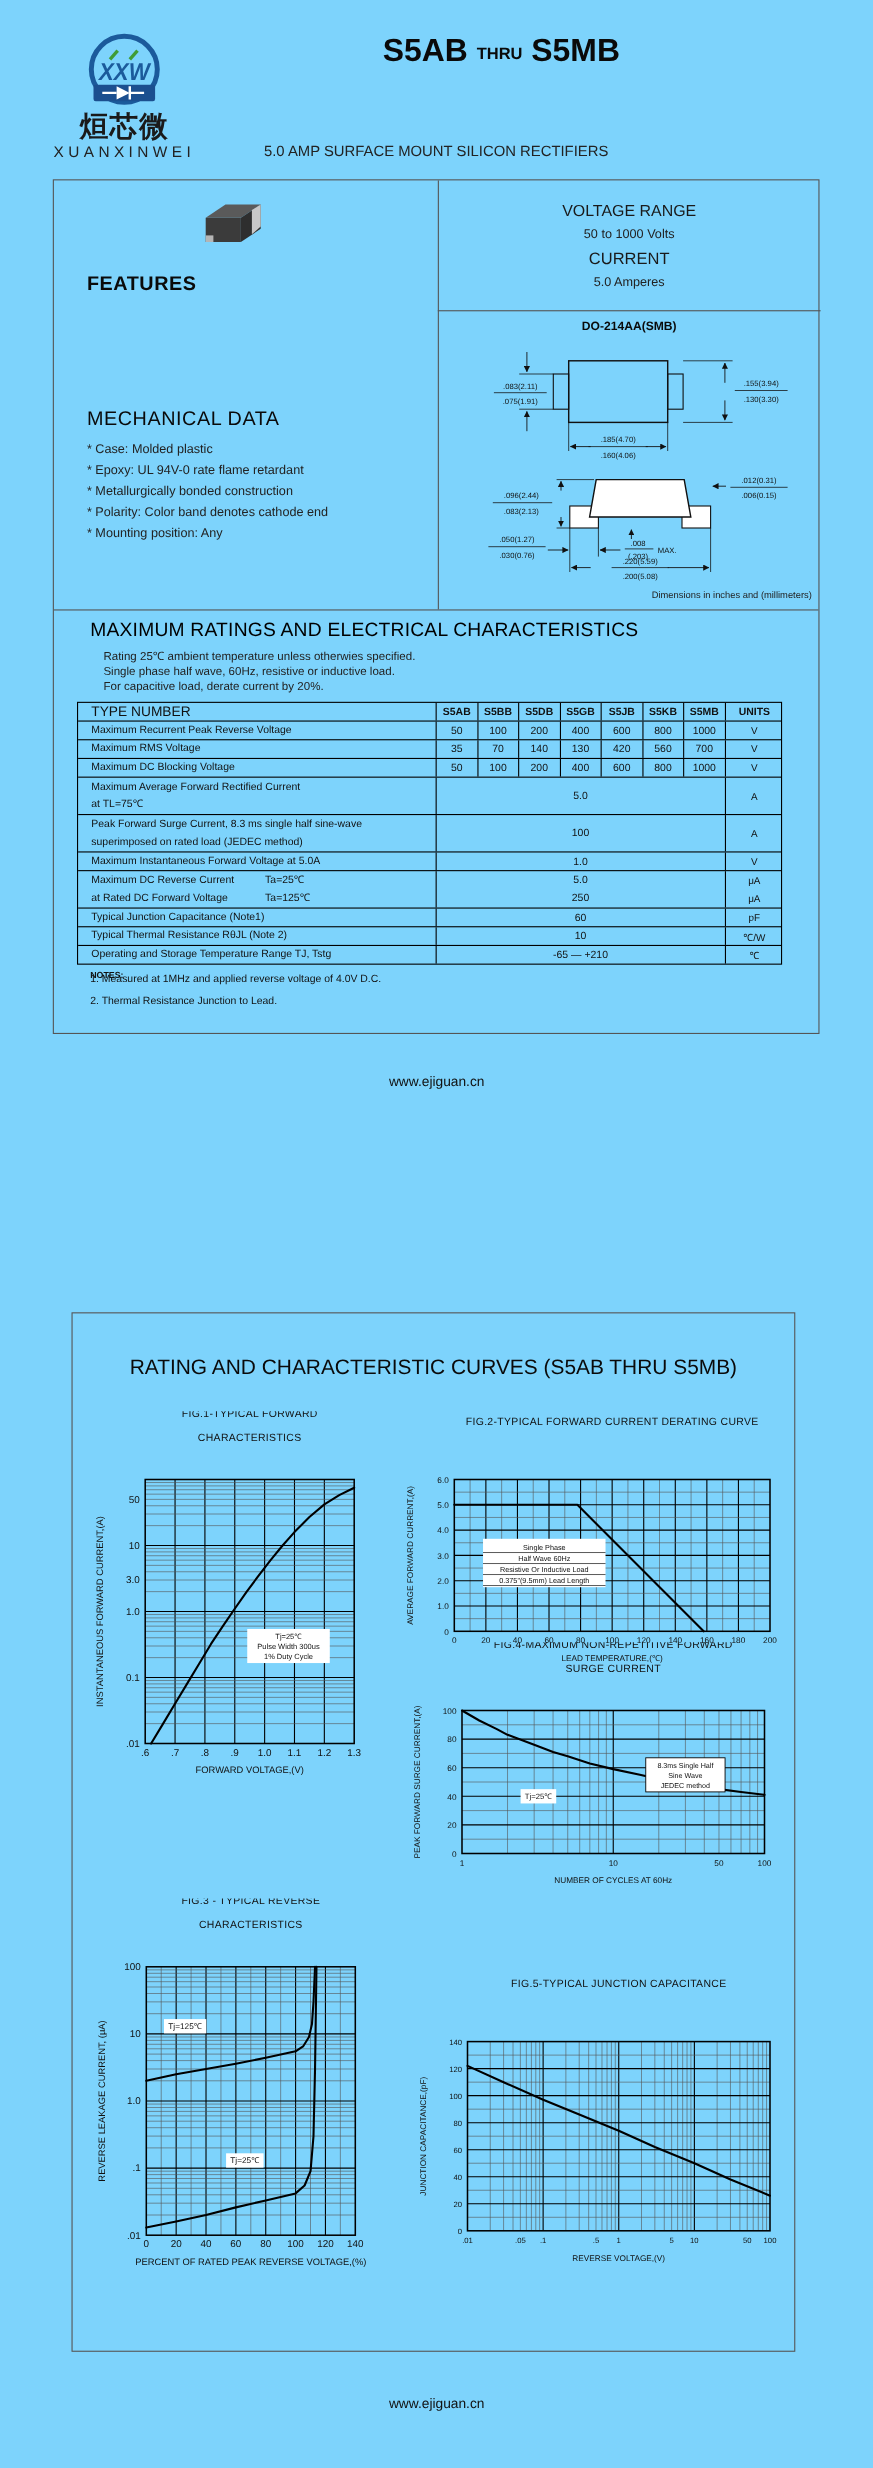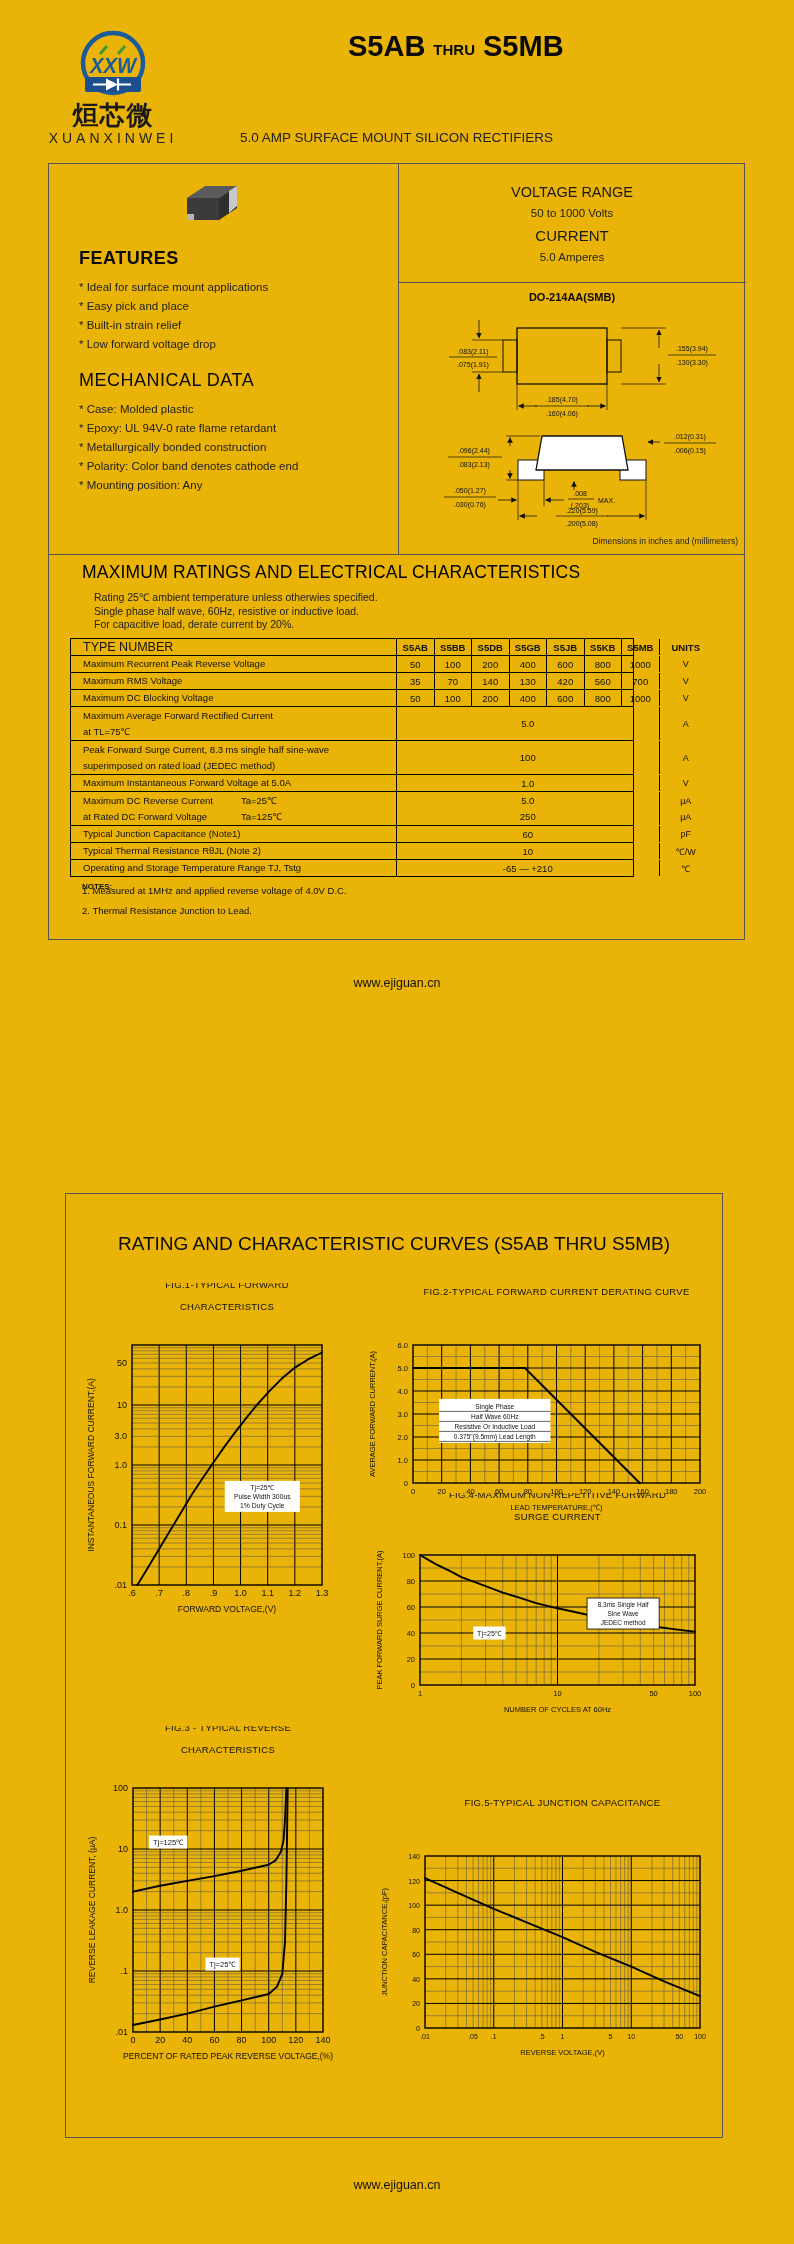--- a/index.html
+++ b/index.html
@@ -1,18 +1,18 @@
 <!DOCTYPE html>
 <html><head>
 <meta charset="utf-8">
 <style>
 *{margin:0;padding:0;box-sizing:border-box}
 html,body{background:#ffffff}
 body{font-family:"Liberation Sans",sans-serif}
-.page{position:relative;width:794px;height:2244px;background:#eab308;color:#111;overflow:hidden;margin:0 auto}
+.page{position:relative;width:794px;height:2244px;background:#7dd3fc;color:#111;overflow:hidden;margin:0 auto}
 
 .logo-svg{position:absolute;left:73px;top:26px}
 .brand-cn{position:absolute;left:33px;top:98px;width:160px;text-align:center;font-size:26px;font-weight:bold;letter-spacing:1px;color:#1a1a1a}
 .brand-en{position:absolute;left:33px;top:130px;width:160px;text-align:center;font-size:14px;font-weight:normal;letter-spacing:4px;color:#222}
 .title-row{position:absolute;left:348px;top:32px;display:flex;align-items:flex-end;gap:8px;font-weight:bold;color:#0a0a0a}
 .title-big{font-size:29px;line-height:1}
 .title-thru{font-size:15px;padding-bottom:3px}
 .subtitle{position:absolute;left:48px;top:130px;width:697px;text-align:center;font-size:13.5px;color:#222}
 
 .box1{position:absolute;left:48px;top:163px;width:697px;height:777px;border:1.4px solid #555}
@@ -29,21 +29,21 @@
 .vr-value{top:43px;font-size:11.5px;color:#222}
 .cur-label{top:63px;font-size:15px;color:#1a1a1a}
 .cur-value{top:87px;font-size:11.5px;color:#222}
 .pkg-divider{position:absolute;left:349px;width:348px;top:118px;border-top:1.4px solid #555}
 .pkg-name{top:127px;font-weight:bold;font-size:11px;color:#0a0a0a}
 .pkg-svg{position:absolute;left:373px;top:146px}
 .pkg-note{position:absolute;left:353px;top:372px;width:336px;text-align:right;font-size:8.5px;color:#222}
 
 .ratings-h{position:absolute;left:33px;top:398px;font-size:17.5px;letter-spacing:.2px;color:#000}
 .conds{position:absolute;left:45px;top:427px;font-size:10.5px;line-height:13.5px;color:#222}
-.rtable{position:absolute;left:21px;top:474px;width:564px;border:1px solid #000;font-size:9.5px;color:#111}
+.rtable{position:absolute;left:21px;top:474px;width:641px;border:1px solid #000;font-size:9.5px;color:#111}
 .trow{display:grid;grid-template-columns:325px repeat(7,37.5px) 53.5px;border-bottom:1px solid #000;min-height:15px}
 .trow:last-child{border-bottom:none}
 .tlabel{padding-left:12px;display:flex;flex-direction:column;justify-content:center}
 .lline{position:relative;line-height:16px;white-space:nowrap}
 .lsub{position:absolute;left:158px}
 .tcell{border-left:1px solid #000;display:flex;flex-direction:column;align-items:center;justify-content:center;text-align:center}
 .span7{grid-column:span 7}
 .tall{min-height:34px}
 .thead{min-height:17px}
 .hlabel{font-size:12.5px;padding-left:12px;display:flex;align-items:center;justify-content:flex-start;border-left:none}
@@ -96,26 +96,20 @@
     <div class="box1-vline"></div>
 
     <svg class="chip-svg" width="70" height="50" viewBox="0 0 70 50">
       <polygon points="10,18 28,6 60,6 42,18" fill="#5a5a5a"></polygon>
       <polygon points="42,18 60,6 60,28 42,40" fill="#2e2e2e"></polygon>
       <polygon points="52,11 60,6 60,26 52,33" fill="#c8c8c8"></polygon>
       <rect x="10" y="18" width="32" height="22" fill="#3b3b3b"></rect>
       <rect x="10" y="34" width="7" height="6" fill="#b5b5b5"></rect>
     </svg>
     <div class="features-h">FEATURES</div>
-    <div class="list feat-list" id="features-list">
-        <div>* Ideal for surface mount applications</div>
-        <div>* Easy pick and place</div>
-        <div>* Built-in strain relief</div>
-        <div>* Low forward voltage drop</div>
-      </div>
     <div class="mech-h">MECHANICAL DATA</div>
     <div class="list mech-list" id="mech-list">
         <div>* Case: Molded plastic</div>
         <div>* Epoxy: UL 94V-0 rate flame retardant</div>
         <div>* Metallurgically bonded construction</div>
         <div>* Polarity: Color band denotes cathode end</div>
         <div>* Mounting position: Any</div>
       </div>
 
     <div class="rp vr-label">VOLTAGE RANGE</div>

